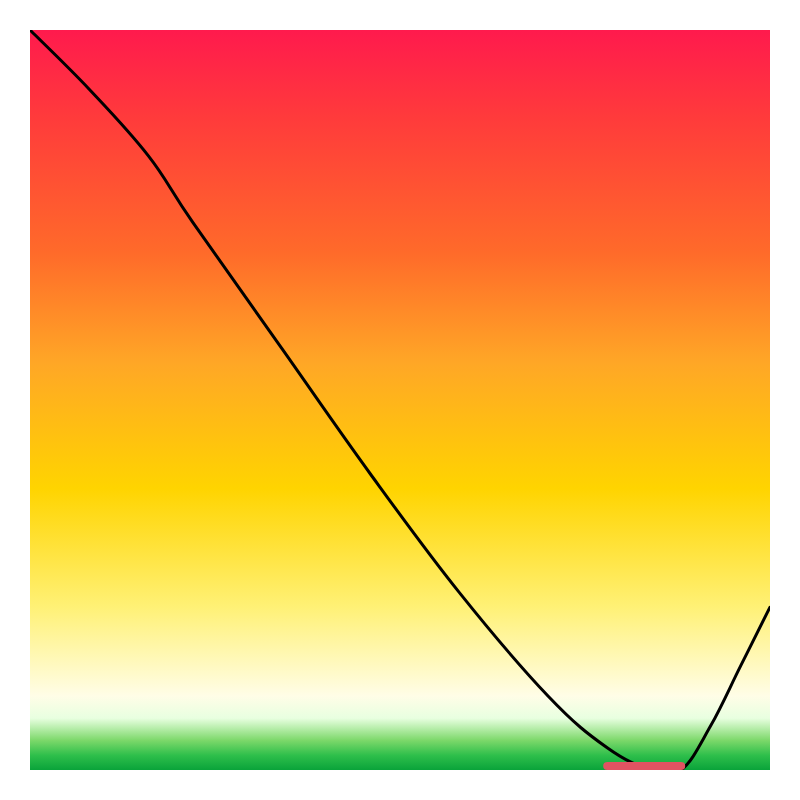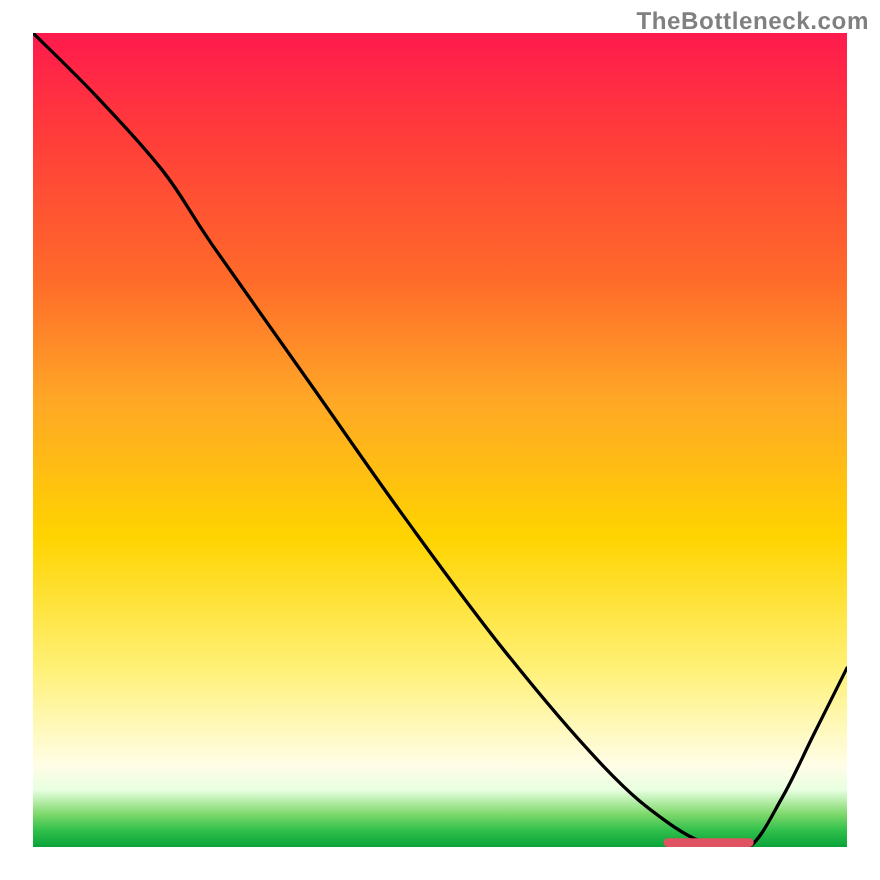--- a/index.html
+++ b/index.html
@@ -59,21 +59,20 @@
     font-weight: 700;
     color: #808080;
     letter-spacing: 0.5px;
     user-select: none;
   }
 </style>
 </head>
 <body>
 
 <div class="stage">
-  <div class="watermark">TheBottleneck.com</div>
 
   <div class="plot-area">
     <div class="gradient-fill"></div>
 
     <svg class="curve" viewBox="0 0 740 740" preserveAspectRatio="none">
       <path fill="none" stroke="#000000" stroke-width="3" stroke-linecap="round" stroke-linejoin="round" d="M 0 0 C 10.853333333333333 10.853333333333323, 37.49333333333334 36.136666666666585, 59.2 59.19999999999993 C 80.90666666666667 82.26333333333328, 99.40666666666667 101.38000000000005, 118.4 125.80000000000007 C 137.39333333333335 150.22000000000008, 138.38 157.12666666666664, 162.8 192.39999999999998 C 187.22000000000003 227.67333333333332, 219.04000000000002 272.0733333333334, 251.60000000000002 318.20000000000005 C 284.16 364.3266666666667, 307.84000000000003 399.23, 340.40000000000003 444 C 372.96000000000004 488.77, 396.64 521.6999999999999, 429.2 562.4 C 461.76 603.1, 490.8666666666667 637.51, 518 666 C 545.1333333333333 694.49, 558.2066666666667 704.2333333333332, 577.2 717.8 C 596.1933333333334 731.3666666666667, 608.0333333333333 735.93, 621.6 740 C 635.1666666666667 744.07, 640.3466666666667 748.14, 651.2 740 C 662.0533333333334 731.86, 669.9466666666667 714.5933333333334, 680.8000000000001 695.6 C 691.6533333333334 676.6066666666667, 699.5466666666666 658.1066666666667, 710.4 636.4 C 721.2533333333333 614.6933333333333, 734.5733333333334 588.0533333333334, 740 577.2"></path>
       <line stroke="#e05362" stroke-width="8" stroke-linecap="round" x1="577.2" y1="736" x2="651.2" y2="736"></line>
     </svg>
   </div>
 </div>

